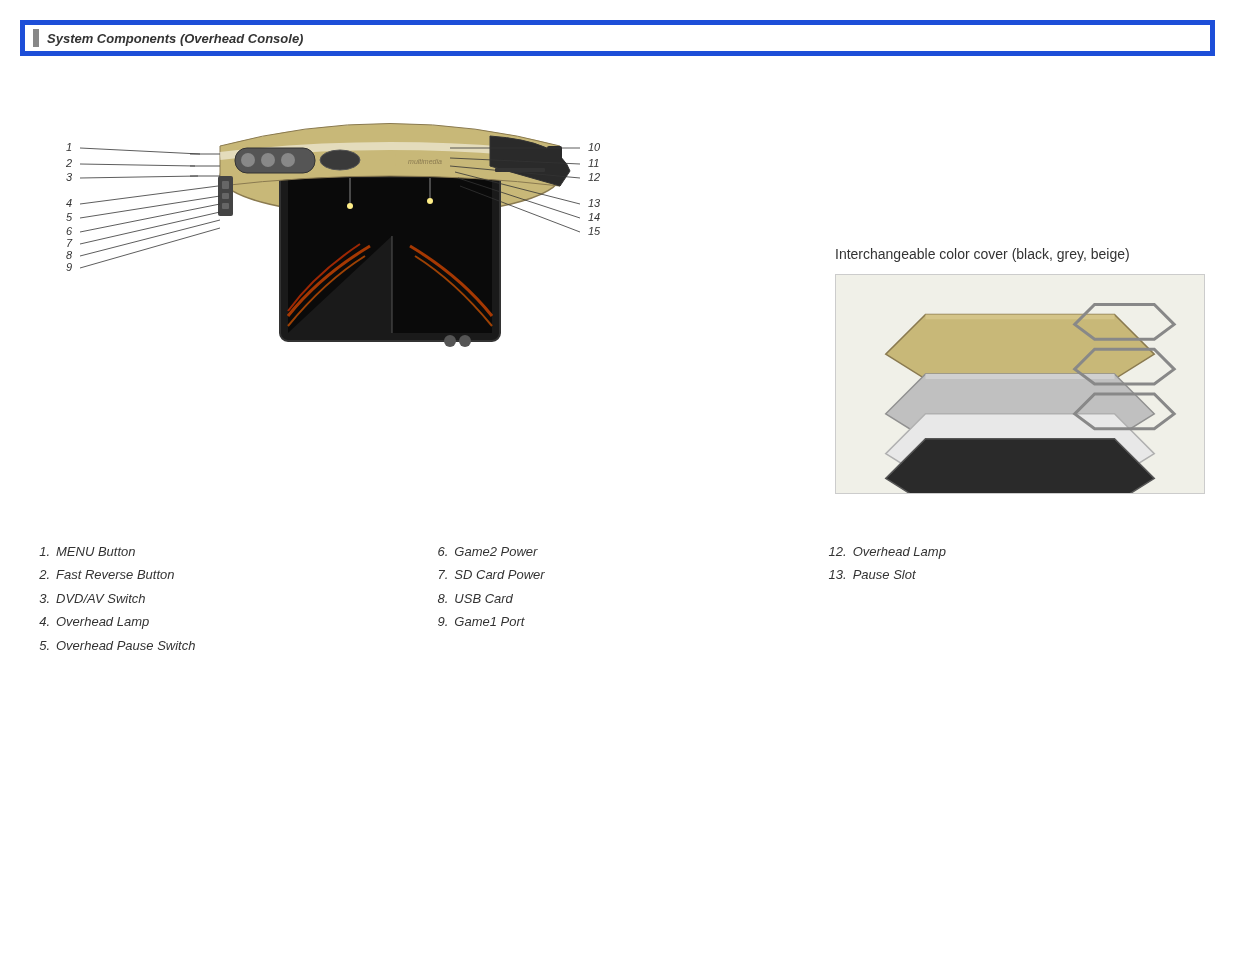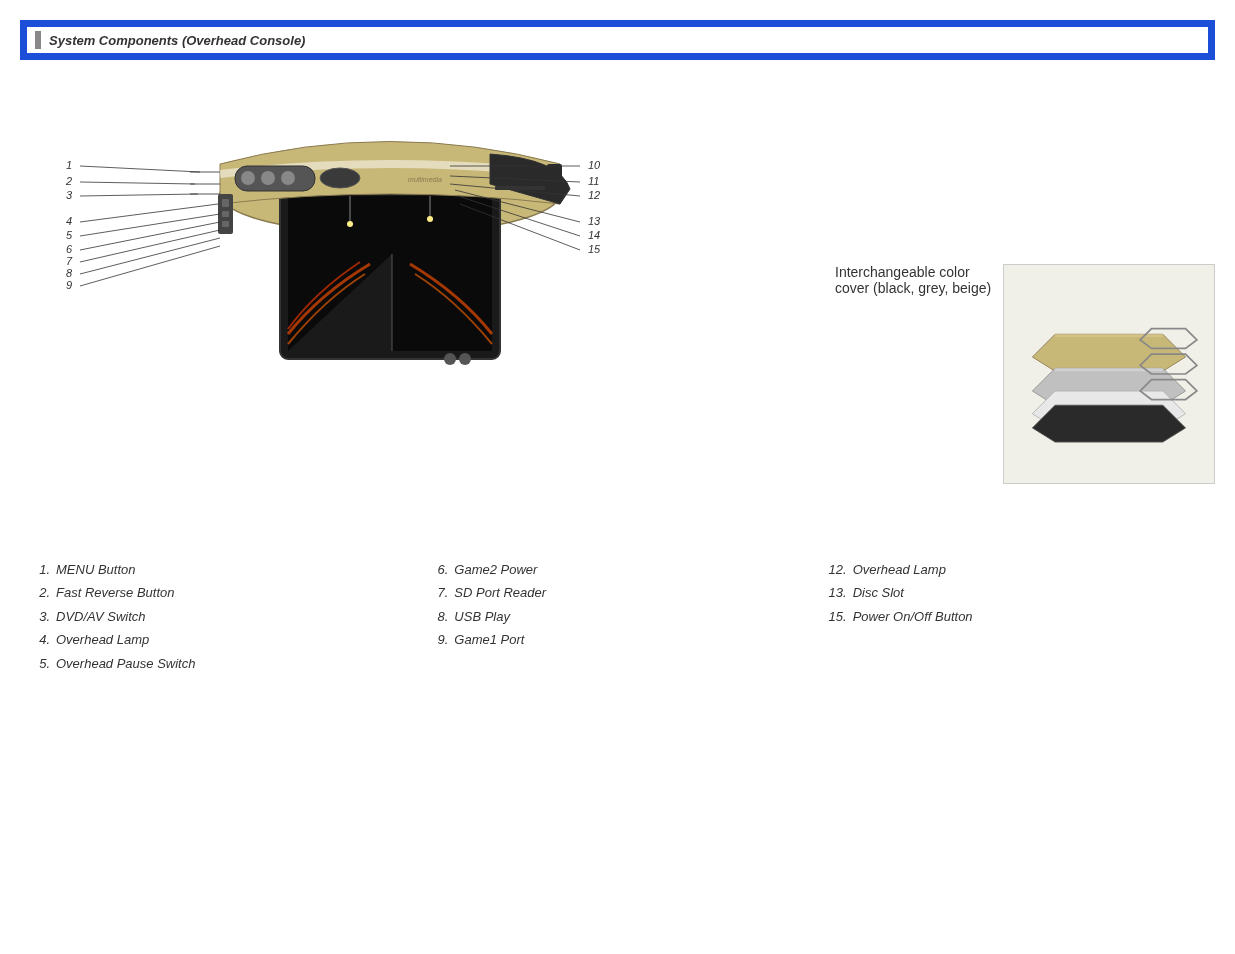--- a/index.html
+++ b/index.html
@@ -15,23 +15,23 @@
       width: 1235px;
       height: 954px;
       position: relative;
       padding: 20px;
     }
 
     
     .header-bar {
       display: flex;
       align-items: center;
-      border: 7px solid #1d4ed8;
+      border: 5px solid #1d4ed8;
       padding: 4px 8px;
-      margin-bottom: 44px;
+      margin-bottom: 30px;
       background: #fff;
     }
     .header-bar-accent {
       width: 6px;
       height: 18px;
       background: #888;
       margin-right: 8px;
       flex-shrink: 0;
     }
     .header-title {
@@ -52,21 +52,21 @@
     .diagram-area {
       flex: 1;
       position: relative;
       min-height: 420px;
     }
 
     
     .right-panel {
       width: 380px;
       display: flex;
-      flex-direction: row;
+      flex-direction: column;
       align-items: flex-start;
       padding-top: 160px;
     }
 
     .color-cover-title {
       font-size: 14px;
       color: #333;
       margin-bottom: 12px;
     }
 
@@ -300,45 +300,41 @@
     </div>
 
     <div class="parts-column">
       <ol>
         <li>
             <span class="num">6.</span>
             <span>Game2 Power</span>
           </li>
         <li>
             <span class="num">7.</span>
-            <span>SD Port Reader</span>
+            <span>SD Card Power</span>
           </li>
         <li>
             <span class="num">8.</span>
-            <span>USB Play</span>
+            <span>USB Card</span>
           </li>
         <li>
             <span class="num">9.</span>
             <span>Game1 Port</span>
           </li>
       </ol>
     </div>
 
     <div class="parts-column">
       <ol>
         <li>
             <span class="num">12.</span>
             <span>Overhead Lamp</span>
           </li>
         <li>
             <span class="num">13.</span>
-            <span>Disc Slot</span>
-          </li>
-        <li>
-            <span class="num">15.</span>
-            <span>Power On/Off Button</span>
+            <span>Pause Slot</span>
           </li>
       </ol>
     </div>
 
   </div>
 
 </div>
 
 </body></html>

